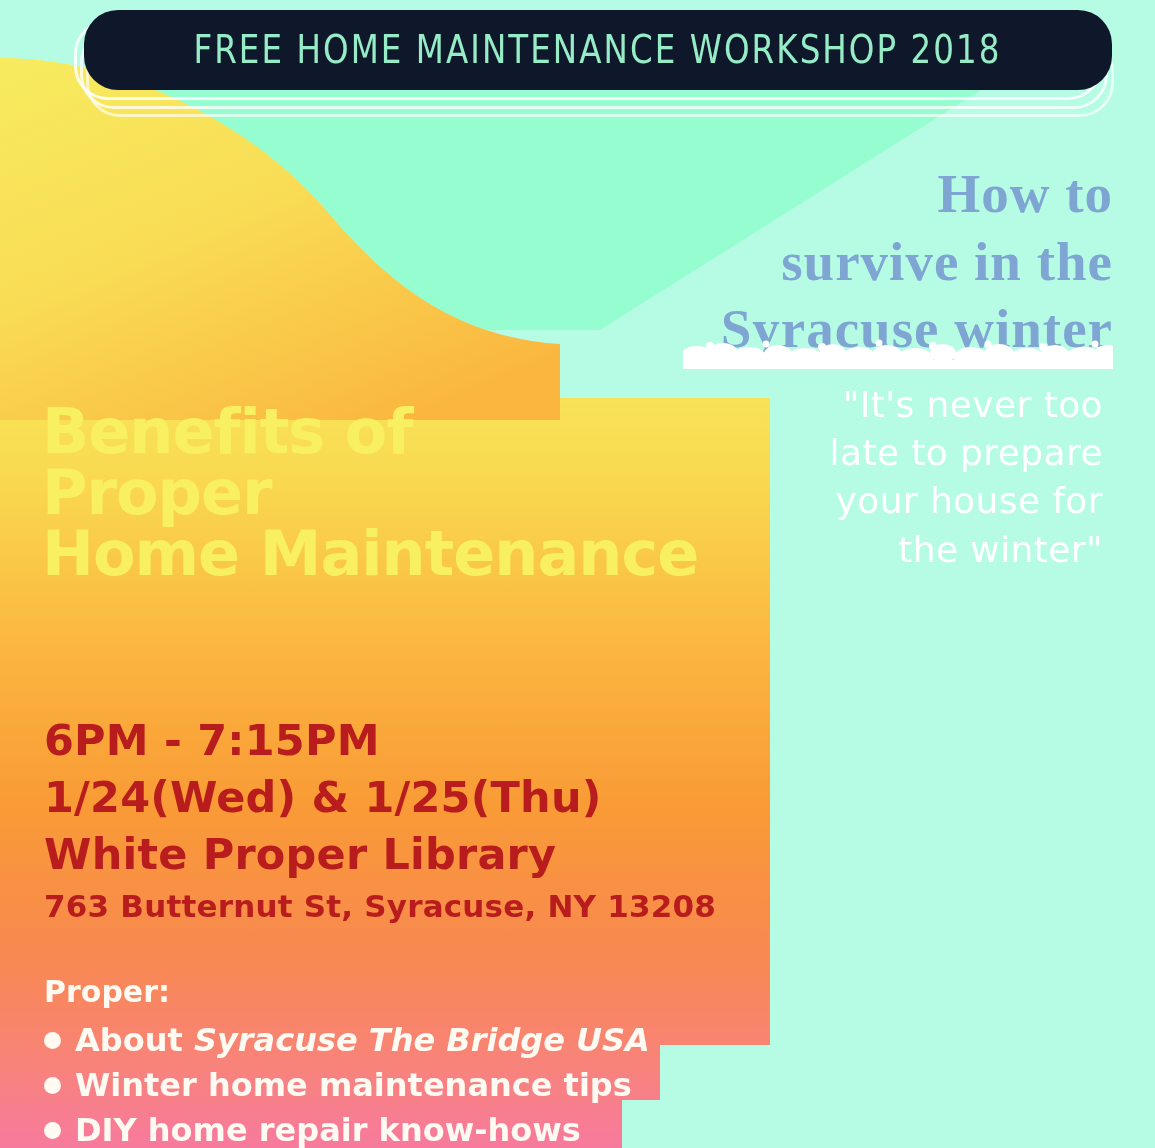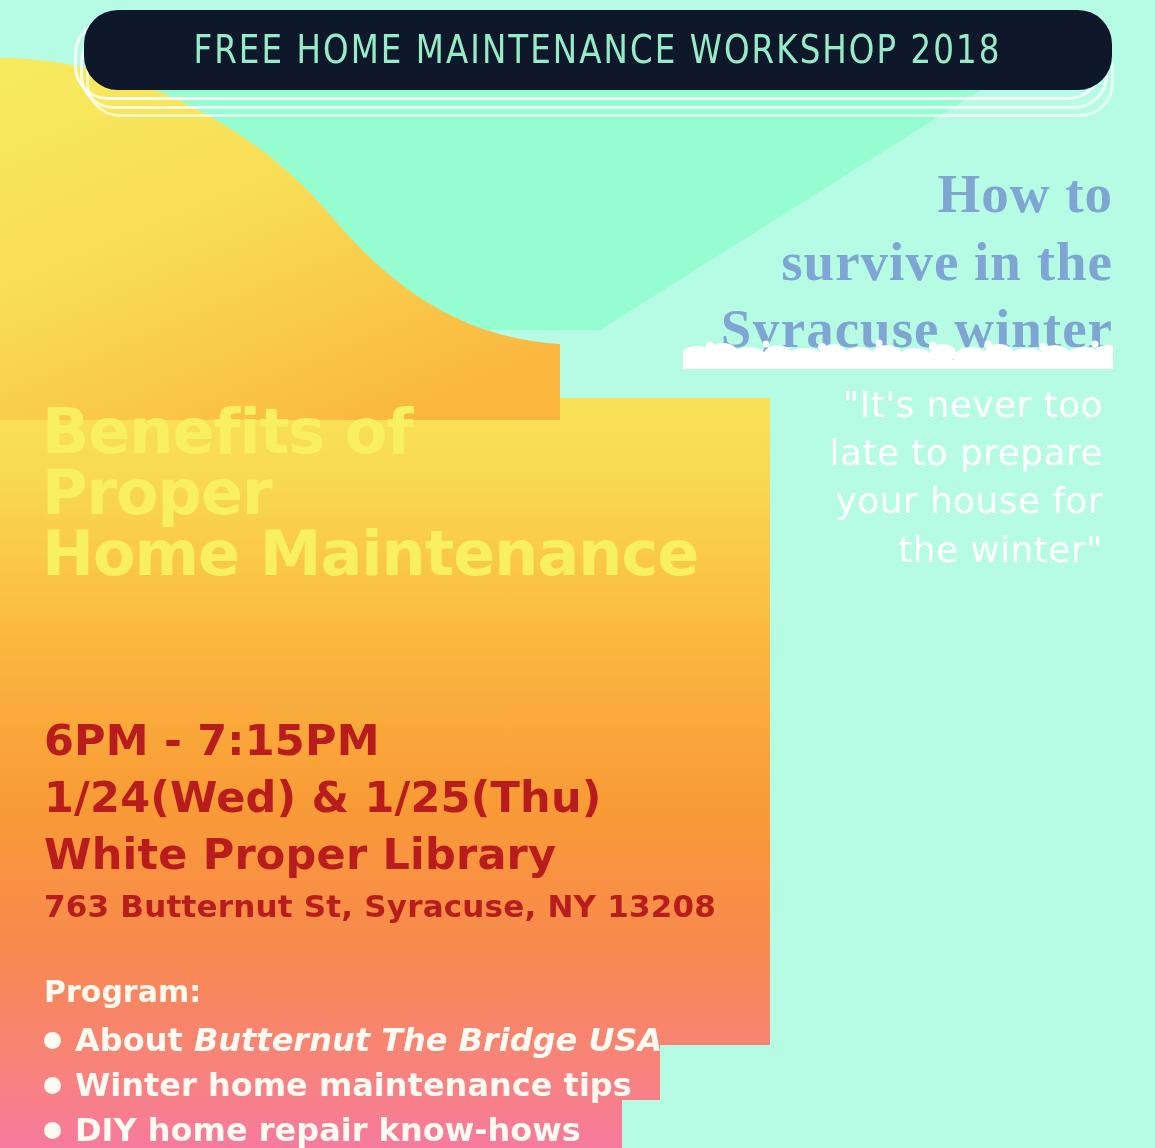--- a/index.html
+++ b/index.html
@@ -304,25 +304,25 @@
   </div>
 
   <div class="details">
     <span class="d-line d-time">6PM - 7:15PM</span>
     <span class="d-line d-dates">1/24(Wed) &amp; 1/25(Thu)</span>
     <span class="d-line d-venue">White Proper Library</span>
     <span class="d-line d-address">763 Butternut St, Syracuse, NY 13208</span>
   </div>
 
   <div class="program">
-    <span class="program-title">Program:</span>
+    <span class="program-title">Proper:</span>
     <ul class="program-list" id="program-list">
         <li class="program-item">
           <span class="bullet"></span>
-          <span><span>About </span><span class="italic-em">Butternut The Bridge USA</span></span>
+          <span><span>About </span><span class="italic-em">Syracuse The Bridge USA</span></span>
         </li>
         <li class="program-item">
           <span class="bullet"></span>
           <span><span>Winter home maintenance tips</span></span>
         </li>
         <li class="program-item">
           <span class="bullet"></span>
           <span><span>DIY home repair know-hows</span></span>
         </li>
       </ul>

